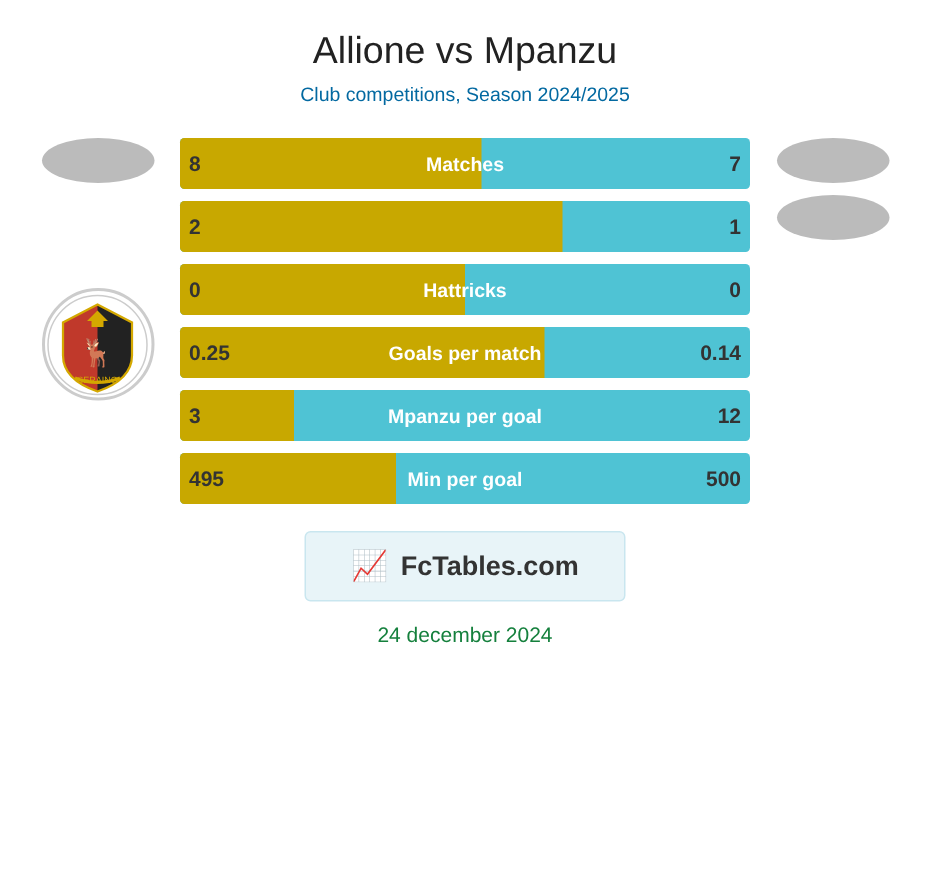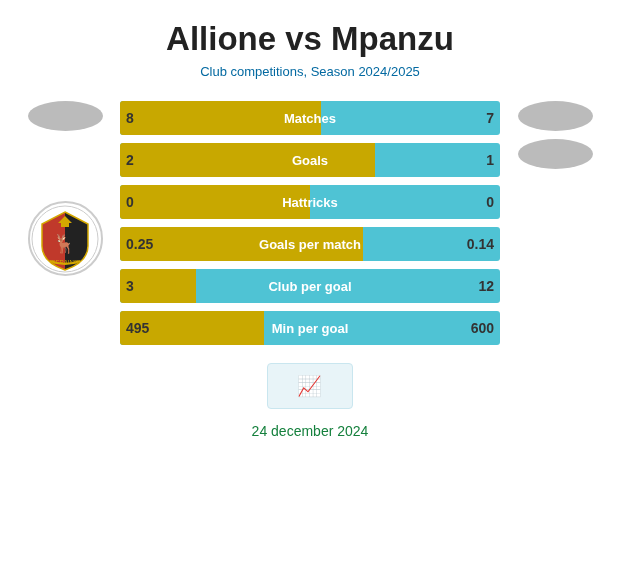--- a/index.html
+++ b/index.html
@@ -7,22 +7,22 @@
       width: 620px;
       height: 580px;
       background: #fff;
       font-family: Arial, sans-serif;
       display: flex;
       flex-direction: column;
       align-items: center;
       padding: 20px 10px 10px;
     }
     .title {
-      font-size: 33px;
-      font-weight: bold;
+      font-size: 25px;
+      font-weight: normal;
       color: #222;
       text-align: center;
       margin-bottom: 6px;
     }
     .subtitle {
       font-size: 13px;
       color: #0369a1;
       text-align: center;
       margin-bottom: 22px;
     }
@@ -193,21 +193,20 @@
         <div class="stat-bar-bg">
           <div class="stat-bar-left" style="width: 53%;"></div>
           <span class="stat-label">Matches</span>
         </div>
         <span class="stat-left-val">8</span>
         <span class="stat-right-val">7</span>
       </div>
       <div class="stat-row">
         <div class="stat-bar-bg">
           <div class="stat-bar-left" style="width: 67%;"></div>
-          <span class="stat-label">Goals</span>
         </div>
         <span class="stat-left-val">2</span>
         <span class="stat-right-val">1</span>
       </div>
       <div class="stat-row">
         <div class="stat-bar-bg">
           <div class="stat-bar-left" style="width: 50%;"></div>
           <span class="stat-label">Hattricks</span>
         </div>
         <span class="stat-left-val">0</span>
@@ -217,37 +216,38 @@
         <div class="stat-bar-bg">
           <div class="stat-bar-left" style="width: 64%;"></div>
           <span class="stat-label">Goals per match</span>
         </div>
         <span class="stat-left-val">0.25</span>
         <span class="stat-right-val">0.14</span>
       </div>
       <div class="stat-row">
         <div class="stat-bar-bg">
           <div class="stat-bar-left" style="width: 20%;"></div>
-          <span class="stat-label">Club per goal</span>
+          <span class="stat-label">Mpanzu per goal</span>
         </div>
         <span class="stat-left-val">3</span>
         <span class="stat-right-val">12</span>
       </div>
       <div class="stat-row">
         <div class="stat-bar-bg">
           <div class="stat-bar-left" style="width: 38%;"></div>
           <span class="stat-label">Min per goal</span>
         </div>
         <span class="stat-left-val">495</span>
-        <span class="stat-right-val">600</span>
+        <span class="stat-right-val">500</span>
       </div>
     </div>
 
   <div class="right-col">
     <div class="oval-placeholder right"></div>
     <div class="oval-placeholder right" style="margin-top:0;"></div>
   </div>
 </div>
 
 <div class="fctables-banner">
   <span class="fctables-icon">📈</span>
+  <span class="fctables-text">FcTables.com</span>
 </div>
 <p class="date-text">24 december 2024</p>
 
 </body></html>

